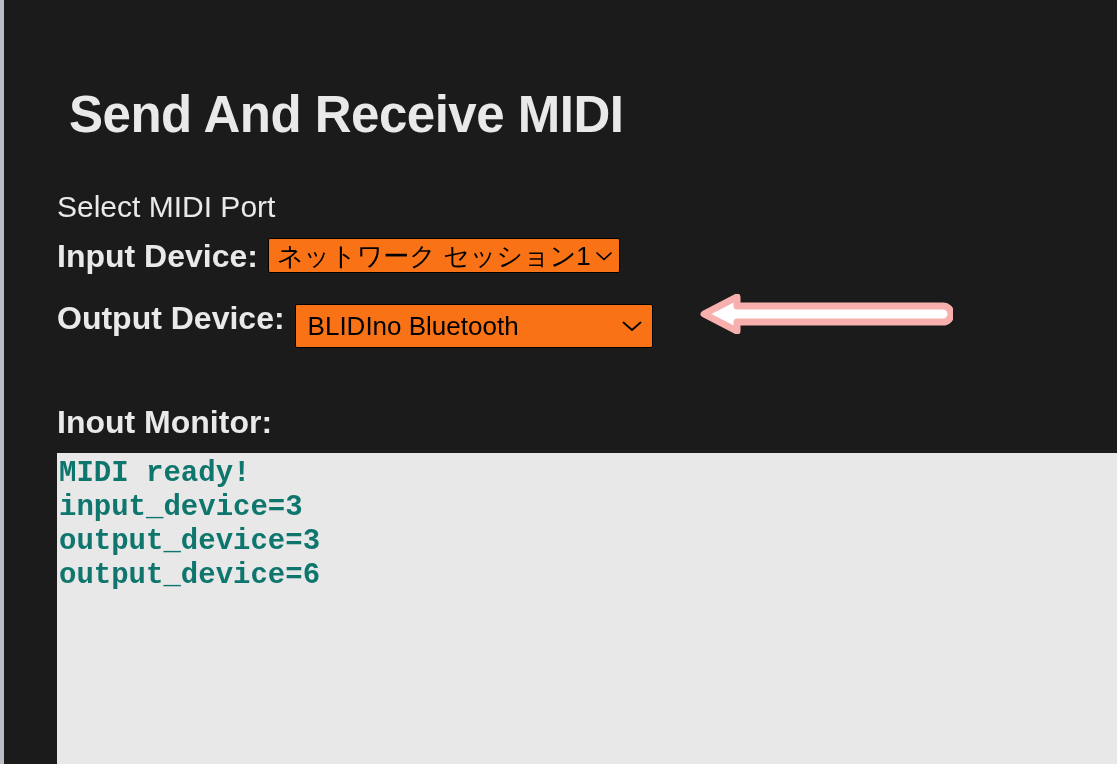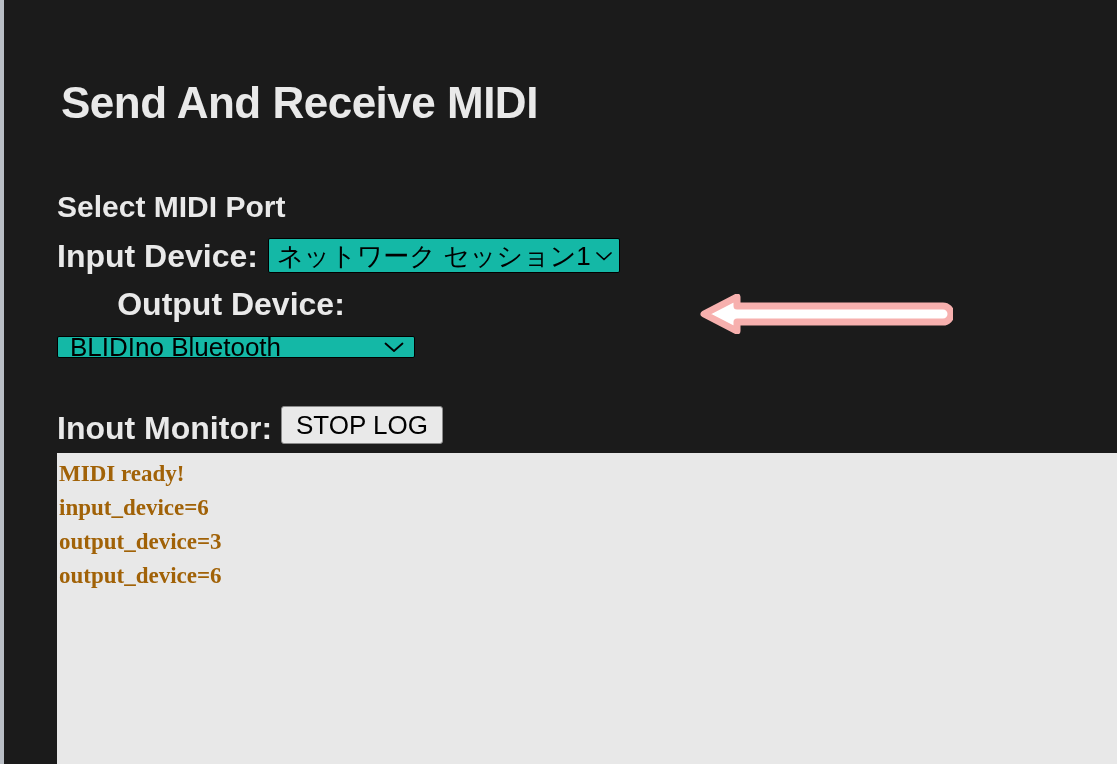--- a/index.html
+++ b/index.html
@@ -31,64 +31,64 @@
     top: 0;
     width: 4px;
     height: 764px;
     background: #b9bec5;
   }
 
   .page-title {
     position: absolute;
     left: 57px;
     top: 77px;
-    margin: 4px;
-    font-size: 44px;
+    margin: 12px;
+    font-size: 51px;
     line-height: 1.0;
     font-weight: bold;
     color: #e9e9e9;
     letter-spacing: -0.5px;
     white-space: nowrap;
   }
 
   .section-title {
     position: absolute;
     left: 57px;
     top: 192px;
     margin: 0;
     font-size: 30px;
     line-height: 1.0;
-    font-weight: bold;
+    font-weight: normal;
     color: #e9e9e9;
     white-space: nowrap;
   }
 
   .field-row {
     position: absolute;
     display: flex;
     align-items: center;
     white-space: nowrap;
   }
   #row-input  { left: 57px; top: 238px; }
-  #row-output { left: 57px; top: 288px; flex-direction: column; }
+  #row-output { left: 57px; top: 288px; }
 
   .field-label {
     font-size: 32px;
     line-height: 1.0;
     font-weight: bold;
     color: #e9e9e9;
     margin-right: 10px;
   }
 
   
   .select-box {
     position: relative;
     display: inline-flex;
     align-items: center;
-    background: #14b8a6;
+    background: #f97316;
     border: 1px solid #000000;
     border-radius: 2px;
     box-sizing: border-box;
     color: #000000;
     font-family: "Liberation Sans", sans-serif;
     cursor: default;
   }
   .select-text {
     font-size: 26px;
     line-height: 1;
@@ -106,21 +106,21 @@
     flex: none;
   }
   .select-caret svg { display: block; }
 
   #select-input {
     height: 35px;
     padding: 0 4px 0 6px;
   }
   #select-output {
     width: 358px;
-    height: 22px;
+    height: 44px;
     padding: 0 6px 0 10px;
     justify-content: space-between;
     margin-top: 16px;
   }
   #select-output .select-caret { width: 28px; }
 
   
   .annotation-arrow {
     position: absolute;
     left: 697px;
@@ -170,25 +170,25 @@
     left: 57px;
     top: 453px;
     width: 1060px;
     height: 311px;
     background: #e8e8e8;
     box-sizing: border-box;
     overflow: hidden;
     padding: 4px 0 0 2px;
   }
   .log-line {
-    font-family: Liberation Serif, serif;
-    font-weight: bold;
-    font-size: 23px;
+    font-family: Liberation Mono, monospace;
+    font-weight: bold;
+    font-size: 29px;
     line-height: 34px;
-    color: #a16207;
+    color: #0f766e;
     white-space: pre;
     letter-spacing: 0px;
   }
 </style>
 </head>
 <body>
 
 <div id="page">
 
   <div class="left-edge"></div>
@@ -222,23 +222,22 @@
   </div>
 
   <div class="annotation-arrow">
     <svg width="256" height="40" viewBox="0 0 256 40" aria-hidden="true">
       <path d="M7 20 L40 3 L40 12 L246 12 A8 8 0 0 1 246 28 L40 28 L40 37 Z" fill="#ffffff" stroke="#f7b0ae" stroke-width="7" stroke-linejoin="round" stroke-linecap="round"></path>
     </svg>
   </div>
 
   <div id="row-monitor">
     <span class="monitor-label">Inout Monitor:</span>
-    <button class="stop-log-button">STOP LOG</button>
   </div>
 
   <div class="log-panel">
     <div class="log-line">MIDI ready!</div>
-    <div class="log-line">input_device=6</div>
+    <div class="log-line">input_device=3</div>
     <div class="log-line">output_device=3</div>
     <div class="log-line">output_device=6</div>
   </div>
 
 </div>
 
 </body></html>

